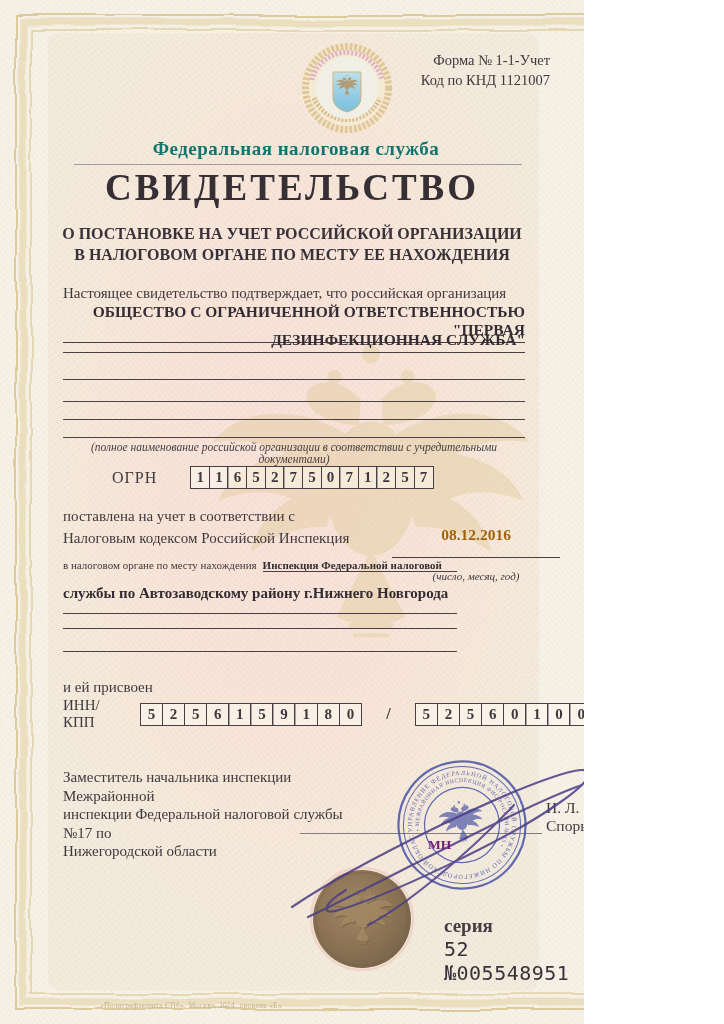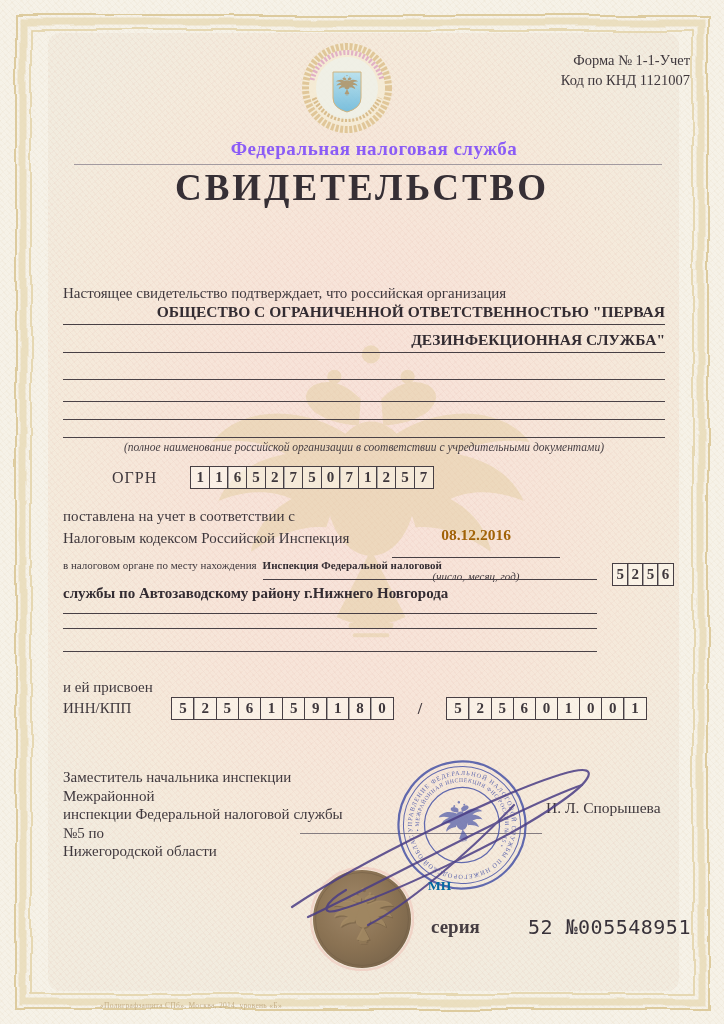--- a/index.html
+++ b/index.html
@@ -1,17 +1,17 @@
 <!DOCTYPE html>
 <html><head>
 <meta charset="utf-8">
 <style>
   html,body{margin:0;padding:0;}
   #page{
-    position:relative;width:724px;height:1024px;overflow:hidden;
+    position:relative;width:584px;height:1024px;overflow:hidden;
     background:#f6f2e8;
     font-family:"Liberation Serif","DejaVu Serif",serif;
     color:#3f383d;
   }
   #page::before{
     content:"";position:absolute;inset:0;z-index:0;pointer-events:none;
     background:
       repeating-linear-gradient(48deg, rgba(187,150,95,.05) 0 1px, transparent 1px 4px),
       repeating-linear-gradient(-42deg, rgba(187,150,95,.04) 0 1px, transparent 1px 5px);
   }
@@ -23,21 +23,21 @@
     content:"";position:absolute;inset:0;border-radius:12px;
     background:
       repeating-linear-gradient(50deg, rgba(205,125,110,.055) 0 1px, transparent 1px 4px),
       repeating-linear-gradient(-40deg, rgba(205,125,110,.04) 0 1px, transparent 1px 5px);
   }
   svg.bg{position:absolute;left:0;top:0;z-index:2;pointer-events:none;}
   .layer{position:absolute;z-index:3;}
 
   .form-info{top:50px;right:34px;text-align:right;font-size:14.5px;line-height:20px;}
   .hologram{left:299px;top:40px;width:96px;height:96px;opacity:.82;}
-  .agency{top:138px;left:12px;width:100%;text-align:center;font-weight:bold;font-size:19px;letter-spacing:.5px;color:#8b5cf6;font-family:Liberation Serif, serif;}
+  .agency{top:138px;left:4px;width:100%;text-align:center;font-weight:bold;font-size:19px;letter-spacing:.5px;color:#0f766e;font-family:Liberation Serif, serif;}
   .rule{top:164px;left:74px;right:62px;border-top:1px solid #a29aa0;}
   .doc-title{top:166px;left:0;width:100%;text-align:center;font-size:37px;font-weight:bold;letter-spacing:3px;color:#362f35;}
   .subtitle{top:223px;left:0;width:100%;text-align:center;font-weight:bold;font-size:16px;line-height:21px;color:#38313a;}
   .intro{top:285px;left:63px;font-size:15px;}
   .ul-line{border-bottom:1.4px solid #473f44;text-align:right;}
   .org-line{left:63px;right:59px;font-weight:bold;font-size:15.5px;padding-bottom:3px;color:#332c32;}
   .org1{top:303px;} .org2{top:331px;}
   .blank{left:63px;right:59px;border-top:1.4px solid #4a4247;}
   .b1{top:379px;} .b2{top:401px;} .b3{top:419px;} .b4{top:437px;}
   .caption{font-style:italic;font-size:11.5px;text-align:center;color:#443d42;}
@@ -55,44 +55,44 @@
   .ogrn-label{font-size:16px;margin-right:17px;letter-spacing:1px;}
 
   .reg1{top:508px;left:63px;font-size:15px;}
   .reg2{top:530px;left:63px;font-size:15px;}
   .date-group{top:526px;left:392px;width:168px;text-align:center;}
   .date-value{font-weight:bold;font-size:15.5px;border-bottom:1.3px solid #473f44;padding-bottom:13px;color:#a16207;}
   .date-caption{font-style:italic;font-size:11px;margin-top:12px;text-align:center;}
 
   .auth1{top:559px;left:63px;right:127px;display:flex;font-size:11px;align-items:baseline;}
   .auth1 .plain{white-space:nowrap;}
-  .auth1 .bold-ul{flex:1;font-weight:bold;border-bottom:1.4px solid #473f44;margin-left:6px;padding-bottom:8px;color:#332c32;}
+  .auth1 .bold-ul{flex:1;font-weight:bold;border-bottom:1.4px solid #473f44;margin-left:6px;padding-bottom:0;color:#332c32;}
   .auth2{top:585px;left:63px;right:127px;font-weight:bold;font-size:15px;border-bottom:1.4px solid #473f44;padding-bottom:11px;color:#332c32;}
   .code-boxes{top:563px;left:612px;}
   .code-boxes .cell{width:16.5px;}
   .b5{top:628px;left:63px;right:127px;}
   .b6{top:651px;left:63px;right:127px;}
   .auth-caption{top:657px;left:63px;right:127px;}
   .assigned{top:679px;left:63px;font-size:15px;}
   .innkpp{top:697px;left:63px;}
   .innkpp-label{font-size:15px;margin-right:24px;}
   .innkpp .cell{width:23.5px;}
   .slash{font-weight:bold;font-size:16px;margin:0 8px;}
 
   .official{top:768px;left:63px;width:304px;font-size:15px;line-height:18.5px;}
   .official-name{top:799px;left:546px;font-size:15.5px;}
   .sig-line{top:833px;left:300px;width:242px;border-top:1px solid #847c80;z-index:3;}
-  .mn{top:878px;left:428px;font-weight:bold;font-size:13.5px;color:#0369a1;z-index:6;}
+  .mn{top:837px;left:428px;font-weight:bold;font-size:13.5px;color:#701a75;z-index:6;}
   .stamp{left:394px;top:757px;width:136px;height:136px;opacity:.88;transform:rotate(-8deg);z-index:4;}
   .seal{left:310px;top:867px;width:104px;height:104px;z-index:4;}
   .signature-svg{left:262px;top:745px;width:360px;height:195px;z-index:5;pointer-events:none;}
 
-  .series{top:915px;left:431px;display:flex;align-items:center;z-index:3;}
+  .series{top:915px;left:444px;display:flex;align-items:flex-start;z-index:3;flex-direction:column;}
   .series-label{font-size:19px;font-weight:600;color:#453d42;margin-right:32px;}
-  .series-value{font-family:"DejaVu Sans Mono","Liberation Mono",monospace;font-size:20px;color:#38323a;letter-spacing:.5px;margin-left:16px;}
+  .series-value{font-family:"DejaVu Sans Mono","Liberation Mono",monospace;font-size:20px;color:#38323a;letter-spacing:.5px;}
   .print-note{top:1001px;left:100px;font-size:7.5px;color:#c6b088;letter-spacing:.3px;}
 </style>
 </head>
 <body>
 
 <div id="page">
 
   <div class="pink-area"></div>
 
   <svg class="bg" width="724" height="1024" aria-hidden="true">
@@ -140,20 +140,24 @@
     <path d="M13,40 A36,36 0 0 1 83,40" fill="none" stroke="#d893bd" stroke-width="5" stroke-dasharray="2.2 1.8" opacity="0.8"></path>
     <path d="M15,58 A36,36 0 0 0 81,58" fill="none" stroke="#caa668" stroke-width="5" stroke-dasharray="2 1.6" opacity="0.8"></path>
     <circle cx="48" cy="48" r="31" fill="#eef2ea" opacity="0.95"></circle>
     <path d="M34,32 h28 v26 q0,10 -14,14 q-14,-4 -14,-14 z" fill="url(#holo-sky)" stroke="#c9a96c" stroke-width="1"></path>
     <use href="#eagle" x="36" y="34" width="24" height="24" fill="#a5814a" opacity="0.85"></use>
   </svg>
 
   <div class="layer agency">Федеральная налоговая служба</div>
   <div class="layer rule"></div>
   <div class="layer doc-title">СВИДЕТЕЛЬСТВО</div>
+  <div class="layer subtitle">
+    <div>О ПОСТАНОВКЕ НА УЧЕТ РОССИЙСКОЙ ОРГАНИЗАЦИИ</div>
+    <div>В НАЛОГОВОМ ОРГАНЕ  ПО МЕСТУ ЕЕ НАХОЖДЕНИЯ</div>
+  </div>
 
   <div class="layer intro">Настоящее свидетельство подтверждает, что российская организация</div>
   <div class="layer org-line org1 ul-line">ОБЩЕСТВО С ОГРАНИЧЕННОЙ ОТВЕТСТВЕННОСТЬЮ "ПЕРВАЯ</div>
   <div class="layer org-line org2 ul-line">ДЕЗИНФЕКЦИОННАЯ СЛУЖБА"</div>
   <div class="layer blank b1"></div>
   <div class="layer blank b2"></div>
   <div class="layer blank b3"></div>
   <div class="layer blank b4"></div>
   <div class="layer caption org-caption">(полное наименование российской организации в соответствии с учредительными документами)</div>
 
@@ -221,21 +225,21 @@
         <span class="cell">0</span>
         <span class="cell">1</span>
         <span class="cell">0</span>
         <span class="cell">0</span>
         <span class="cell">1</span>
       </span>
   </div>
 
   <div class="layer official">
     <div>Заместитель начальника инспекции Межрайонной</div>
-    <div>инспекции Федеральной налоговой службы №5 по</div>
+    <div>инспекции Федеральной налоговой службы №17 по</div>
     <div>Нижегородской области</div>
   </div>
   <div class="layer official-name">И. Л. Спорышева</div>
   <div class="layer sig-line"></div>
   <div class="layer mn">МН</div>
 
   <svg class="layer stamp" viewBox="0 0 136 136" aria-hidden="true">
     <g fill="none" stroke="#4d58a8">
       <circle cx="68" cy="68" r="63.5" stroke-width="2.2"></circle>
       <circle cx="68" cy="68" r="58.5" stroke-width="1"></circle>

